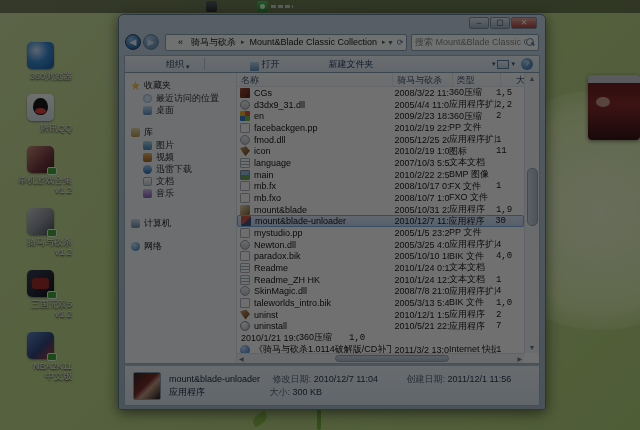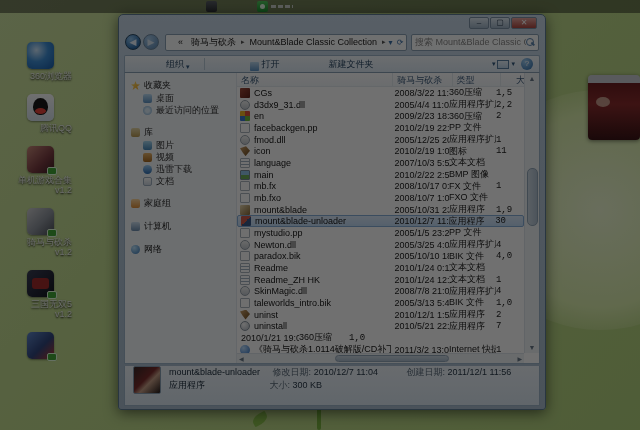--- a/index.html
+++ b/index.html
@@ -132,21 +132,21 @@
   .vscroll .thumb { position:absolute; left:2px; top:34%; width:11px; height:58px; border-radius:5px;
     background:linear-gradient(90deg,#cdd9e4,#aebfcf); border:1px solid #93a6b8; }
   .hscroll { position:absolute; left:0; right:15px; bottom:0; height:10px; background:#f0f3f6; border-top:1px solid #dde4ea; }
   .hscroll .thumb { position:absolute; left:34%; width:40%; top:1px; height:7px; border-radius:4px;
     background:linear-gradient(180deg,#cdd9e4,#aebfcf); border:1px solid #93a6b8; }
   .hscroll .harr { position:absolute; top:1px; font-size:6px; color:#6a7988; }
   .hscroll .harr.l { left:2px; } .hscroll .harr.r { right:2px; }
 
   .details { position:absolute; left:5px; right:5px; bottom:3px; height:40px;
     background:linear-gradient(180deg,#eef4fa,#dce8f2); border:1px solid #9db4c8; border-top:none;
-    display:flex; align-items:flex-start; padding:0 8px; font-size:9px; color:#2a3a4a; }
+    display:flex; align-items:center; padding:0 8px; font-size:9px; color:#2a3a4a; }
   .thumb-img { width:28px; height:28px; margin-right:8px; border:1px solid #8aa0b4; border-radius:2px;
     background:linear-gradient(135deg,#3a2a28 0%,#7a2d2d 45%,#c8a088 60%,#241a18 100%); flex:0 0 auto; }
   .det-lines { line-height:13px; }
   .det-name { color:#1a2a3a; margin-right:10px; }
   .det-dim { color:#5a6a7a; }
 
   .dim-overlay { position:fixed; left:0; top:0; width:640px; height:430px; background:rgba(0,0,0,0.56); z-index:50; pointer-events:none; }
 </style>
 </head>
 <body>
@@ -192,20 +192,21 @@
     <div class="desk-item">
       <div class="desk-ico di-game3">
         <div class="badge"></div>
       </div>
       <div class="desk-label">三国无双5<br>v1.2</div>
     </div>
     <div class="desk-item">
       <div class="desk-ico di-game4">
         <div class="badge"></div>
       </div>
+      <div class="desk-label">NBA2K11<br>中文版</div>
     </div>
   </div>
 
 <div class="win">
   <div class="cap-btns">
     <div class="cap-btn">–</div>
     <div class="cap-btn">▢</div>
     <div class="cap-btn close">✕</div>
   </div>
 
@@ -251,26 +252,26 @@
     </div>
   </div>
 
   <div class="main">
     <div class="navpane" id="navpane">
         <div class="nav-root">
           <span class="nico star"></span>
           <span>收藏夹</span>
         </div>
         <div class="nav-child">
+          <span class="nico recent"></span>
+          <span>最近访问的位置</span>
+        </div>
+        <div class="nav-child">
           <span class="nico desk"></span>
           <span>桌面</span>
-        </div>
-        <div class="nav-child">
-          <span class="nico recent"></span>
-          <span>最近访问的位置</span>
         </div>
         <div class="nav-gap"></div>
         <div class="nav-root">
           <span class="nico lib"></span>
           <span>库</span>
         </div>
         <div class="nav-child">
           <span class="nico pic"></span>
           <span>图片</span>
         </div>
@@ -279,25 +280,25 @@
           <span>视频</span>
         </div>
         <div class="nav-child">
           <span class="nico thunder"></span>
           <span>迅雷下载</span>
         </div>
         <div class="nav-child">
           <span class="nico doc"></span>
           <span>文档</span>
         </div>
+        <div class="nav-child">
+          <span class="nico music"></span>
+          <span>音乐</span>
+        </div>
         <div class="nav-gap"></div>
-        <div class="nav-root">
-          <span class="nico home"></span>
-          <span>家庭组</span>
-        </div>
         <div class="nav-gap"></div>
         <div class="nav-root">
           <span class="nico computer"></span>
           <span>计算机</span>
         </div>
         <div class="nav-gap"></div>
         <div class="nav-root">
           <span class="nico network"></span>
           <span>网络</span>
         </div>

